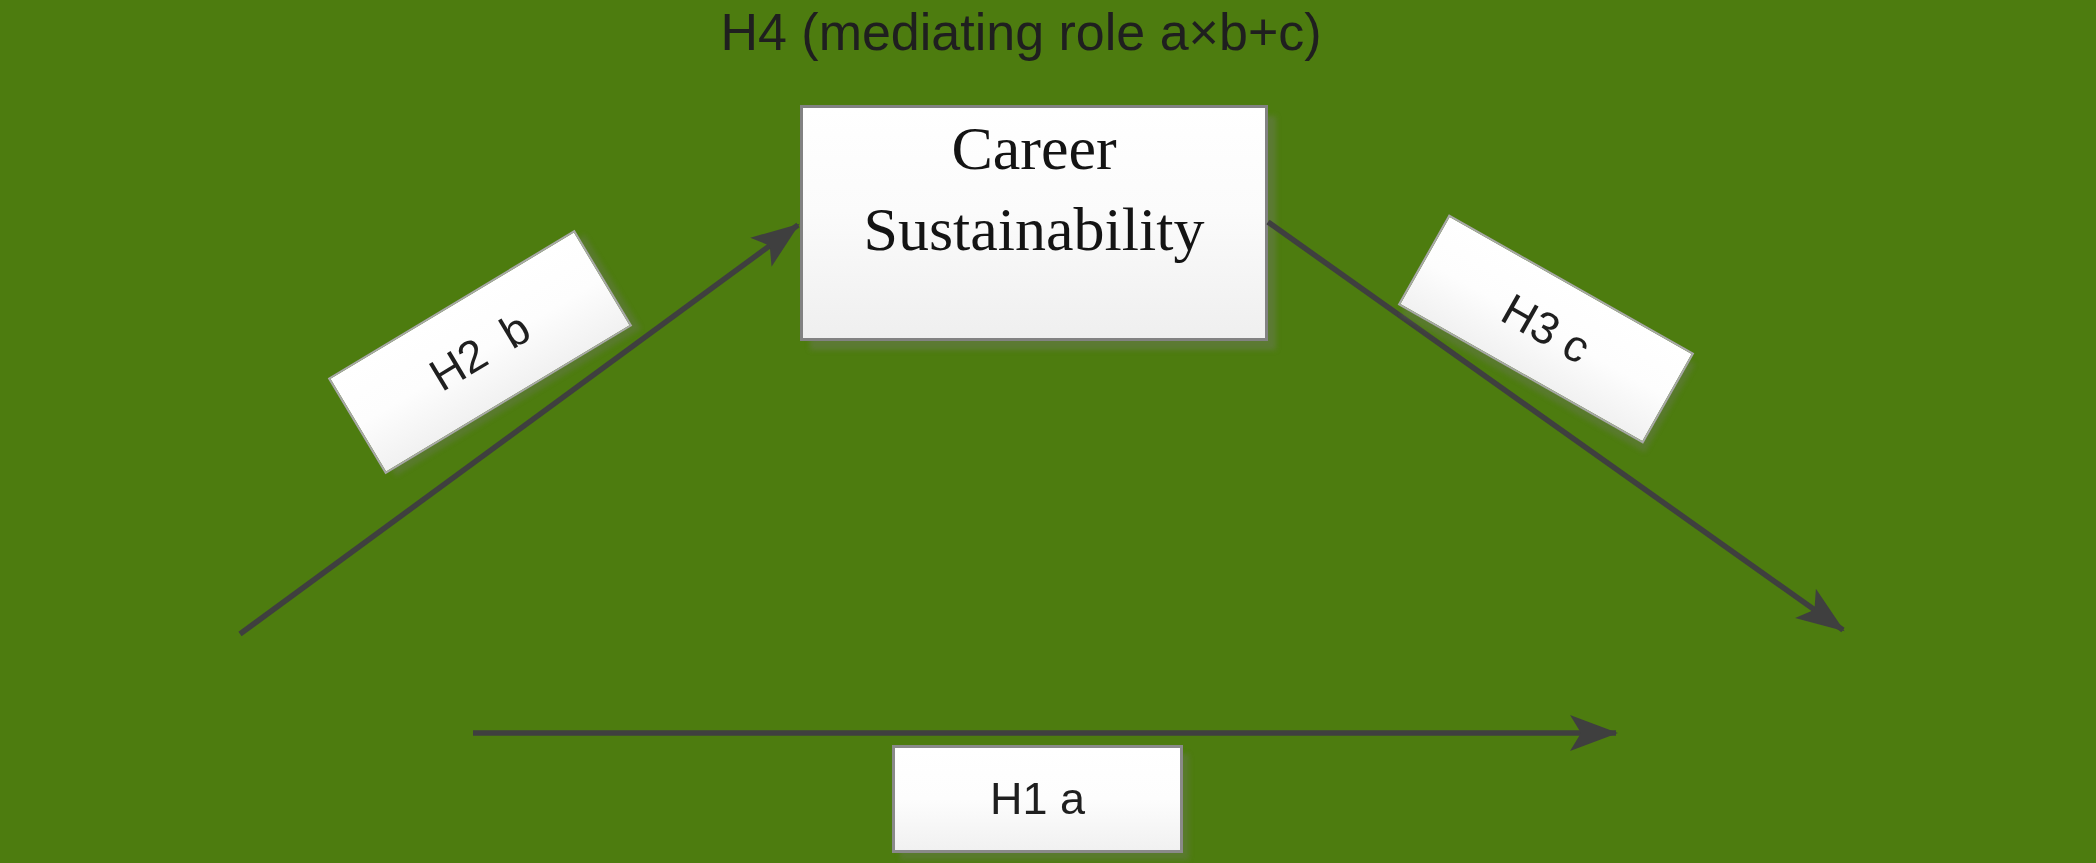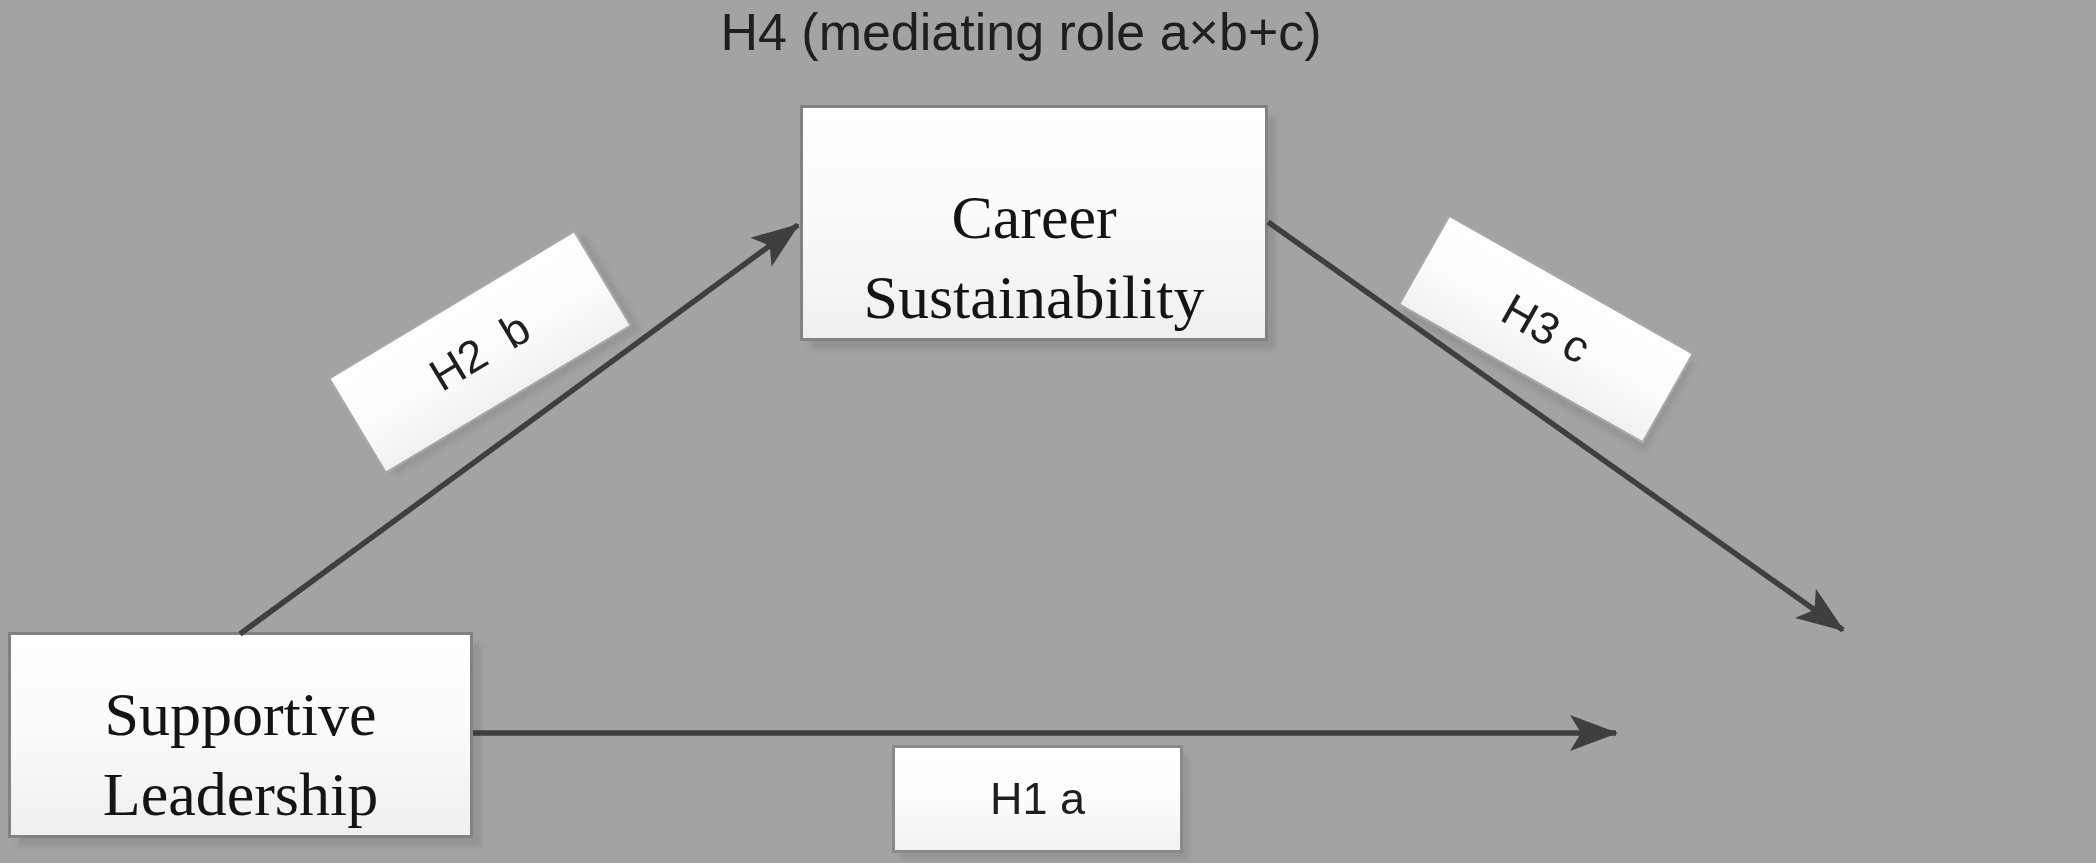--- a/index.html
+++ b/index.html
@@ -1,26 +1,26 @@
 <!DOCTYPE html>
 <html><head>
 <meta charset="utf-8">
 <style>
   html,body{margin:0;padding:0;background:#ffffff;}
   #stage{
     position:relative;
     width:2096px;height:863px;
-    background:#a3a3a3;
+    background:#4d7c0f;
     overflow:hidden;
     font-family:"Liberation Sans", sans-serif;
   }
   
   .node{
     position:absolute;
-    display:flex;align-items:flex-end;justify-content:center;
+    display:flex;align-items:flex-start;justify-content:center;
     text-align:center;
     font-family:"Liberation Serif", serif;
     font-size:62px;line-height:1.3;
     color:#141414;
     background:linear-gradient(180deg,#ffffff 0%,#fbfbfb 45%,#efefef 100%);
     border:3px solid #828282;
     box-shadow:9px 10px 5px -1px rgba(120,120,120,0.35);
     z-index:1;
   }
   #node-supportive{left:8px;top:632px;width:459px;height:200px;}
@@ -55,23 +55,20 @@
     z-index:3;
   }
 </style>
 </head>
 <body>
 
 <div id="stage">
 
   <div id="diagram-title">H4 (mediating role a×b+c)</div>
 
-  <div class="node" id="node-supportive">
-    <span>Supportive Leadership</span>
-  </div>
 
   <div class="node" id="node-career">
     <span>Career Sustainability</span>
   </div>
 
 
   <svg id="arrows" width="2096" height="863" viewBox="0 0 2096 863">
     <defs>
       <marker id="ah" markerUnits="userSpaceOnUse" markerWidth="52" markerHeight="40" refX="46" refY="19" orient="auto">
         <path d="M0,1 L48,19 L0,37 L11,19 Z" fill="#3f3f3f"></path>

